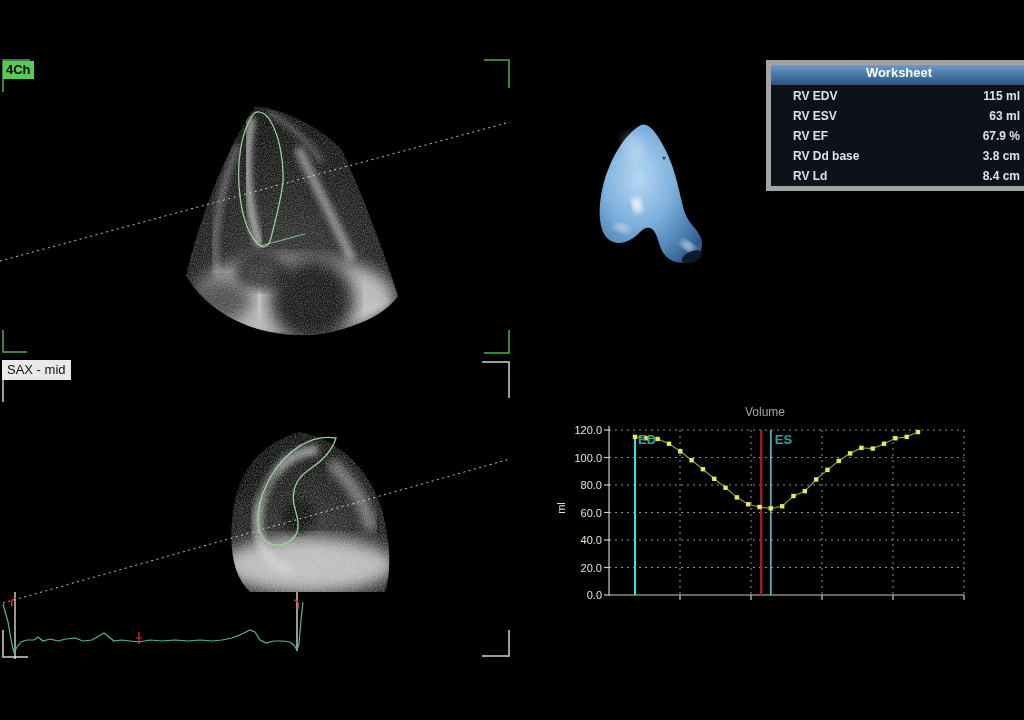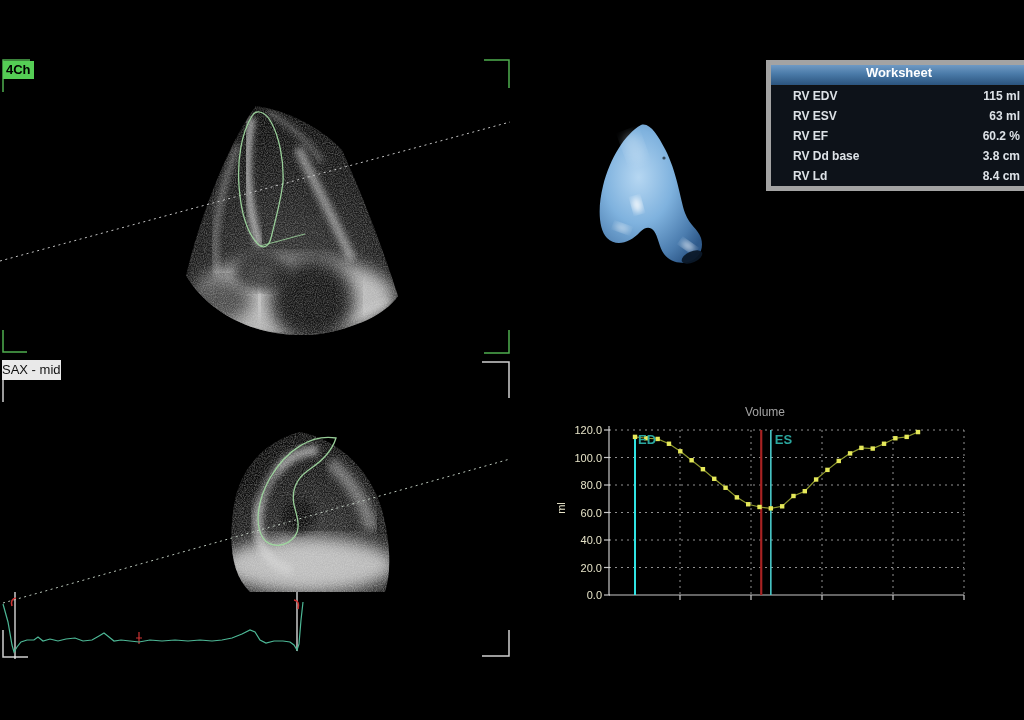--- a/index.html
+++ b/index.html
@@ -4,21 +4,21 @@
 <style>
   html,body{margin:0;padding:0;background:#000;}
   #screen{position:relative;width:1024px;height:720px;background:#000;overflow:hidden;
           font-family:"Liberation Sans",sans-serif;}
   #us-layer{position:absolute;left:0;top:0;width:1024px;height:720px;}
 
   
   .badge-4ch{position:absolute;left:3px;top:61px;background:#55cd55;color:#000;
              font:bold 13px "Liberation Sans",sans-serif;padding:1px 3px;line-height:16px;}
   .badge-sax{position:absolute;left:2px;top:360px;background:#e9e9e9;color:#111;
-             font:13px "Liberation Sans",sans-serif;padding:2px 0;line-height:16px;}
+             font:13px "Liberation Sans",sans-serif;padding:2px 5px;line-height:16px;}
 
   
   .worksheet{position:absolute;left:766px;top:60px;width:256px;background:#0d1219;
              border:5px solid #a3a3a3;}
   .ws-header{height:20px;line-height:20px;text-align:center;color:#fff;
              font:bold 13px "Liberation Sans",sans-serif;
              background:linear-gradient(#6f9ac4,#4a7aa8 45%,#2b547e);
              border-bottom:1px solid #111;}
   .ws-row{display:flex;justify-content:space-between;align-items:center;height:20px;
           padding:0 7px;color:#dde2e7;font:bold 12px "Liberation Sans",sans-serif;}
@@ -150,21 +150,21 @@
     <div class="ws-row">
       <span class="ws-label">RV EDV</span>
       <span class="ws-value">115 ml</span>
     </div>
     <div class="ws-row">
       <span class="ws-label">RV ESV</span>
       <span class="ws-value">63 ml</span>
     </div>
     <div class="ws-row">
       <span class="ws-label">RV EF</span>
-      <span class="ws-value">60.2 %</span>
+      <span class="ws-value">67.9 %</span>
     </div>
     <div class="ws-row">
       <span class="ws-label">RV Dd base</span>
       <span class="ws-value">3.8 cm</span>
     </div>
     <div class="ws-row">
       <span class="ws-label">RV Ld</span>
       <span class="ws-value">8.4 cm</span>
     </div>
   </div>

